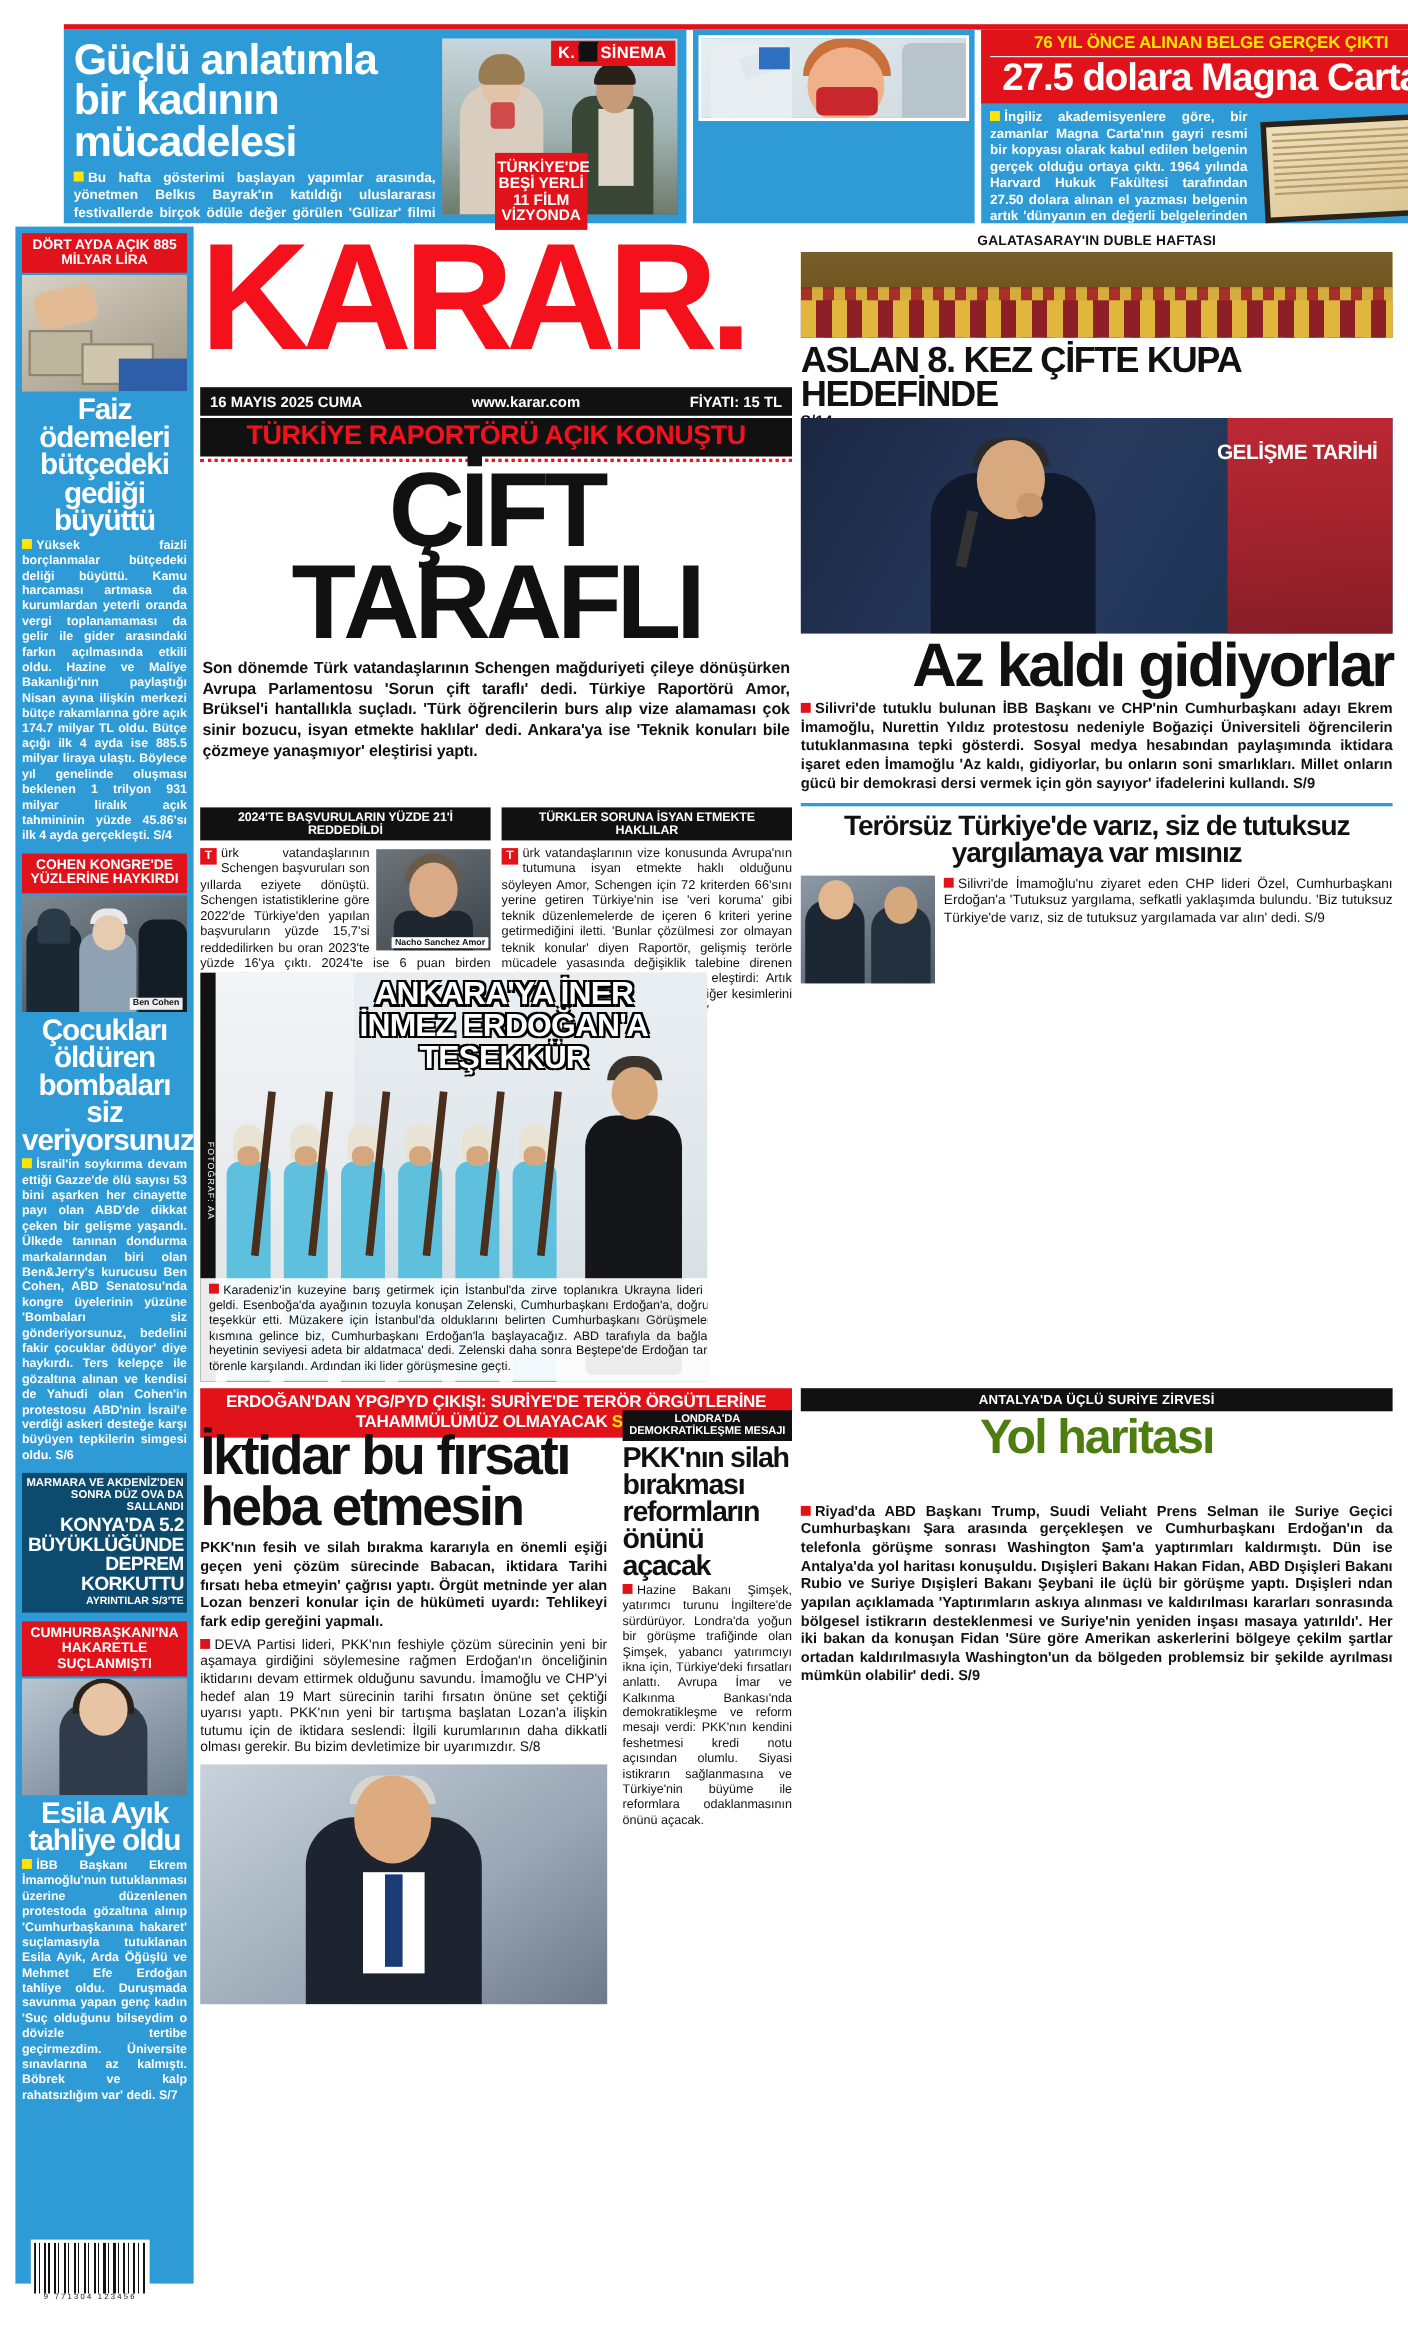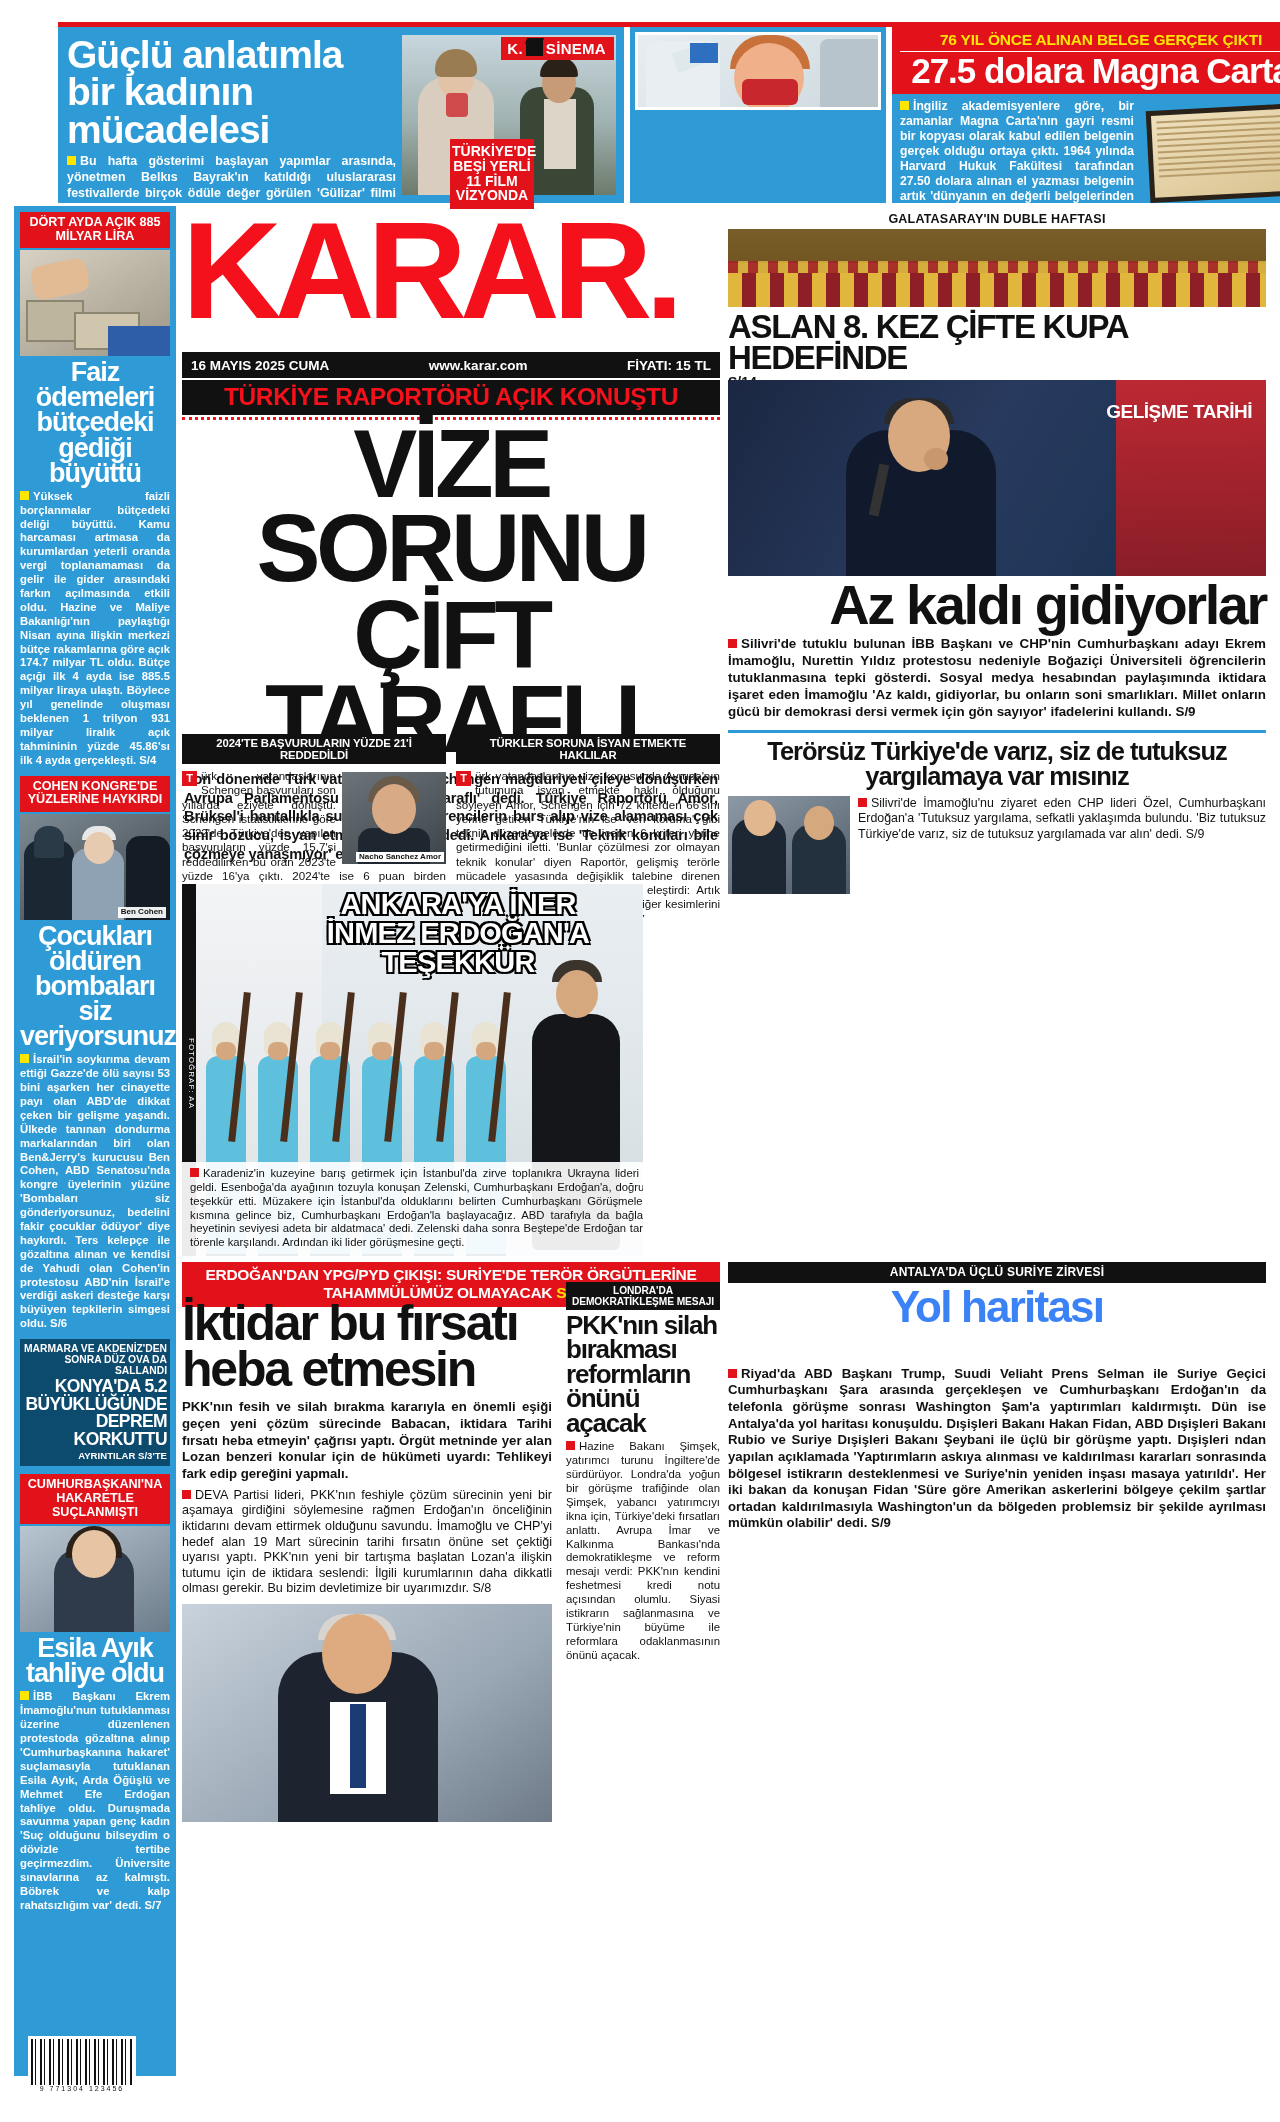--- a/index.html
+++ b/index.html
@@ -253,21 +253,21 @@
   .bm-photo { width:100%; height:92px; margin-top:4px; background:linear-gradient(150deg,#9aa4ae,#4d5862); position:relative; overflow:hidden;}
   .bm-p{position:absolute;left:32px;bottom:0;width:92px;height:74px;background:#1a222d;border-radius:26px 26px 0 0;}
   .bm-h{position:absolute;left:56px;bottom:50px;width:44px;height:50px;background:#e0b289;border-radius:50%;}
   .bm-hr{position:absolute;left:52px;bottom:84px;width:52px;height:18px;background:#cfcbc6;border-radius:26px 26px 0 0;}
   .bm-cap{position:absolute;right:2px;bottom:2px;background:rgba(255,255,255,.9);color:#111;font-size:8px;font-weight:bold;padding:1px 3px;}
   .bm-body { font-size:11.4px; line-height:1.22; text-align:justify; padding-top:5px; color:#111; }
 
   
   .br { position:absolute; left:728px; top:1262px; width:538px; }
   .br-bar { background:#111; color:#fff; font-weight:bold; font-size:12px; text-align:center; padding:3px 0 4px; letter-spacing:.2px; }
-  .br-h1 { color:#3b82f6; font-weight:bold; font-size:44px; line-height:.95; letter-spacing:-1.8px; text-align:center; padding-top:3px;}
+  .br-h1 { color:#4d7c0f; font-weight:bold; font-size:44px; line-height:.95; letter-spacing:-1.8px; text-align:center; padding-top:3px;}
   .br-h2 { color:#f5c400; font-weight:bold; font-size:60px; line-height:.92; letter-spacing:-2.4px; text-align:center;
            text-shadow:-2px -2px 0 #e2121a,2px -2px 0 #e2121a,-2px 2px 0 #e2121a,2px 2px 0 #e2121a; }
   .br-body { font-size:13.2px; line-height:1.26; text-align:justify; padding-top:6px; color:#111; font-weight:700;margin-top:32px;}
 
   
   .side { position:absolute; left:14px; top:206px; width:162px; background:#2e9bd6; height:1870px; padding:6px; }
   .side-tag {
     background:#e2121a; color:#fff; font-weight:bold; font-size:12.6px;
     text-align:center; line-height:1.08; padding:4px 2px 5px;
   }
@@ -393,21 +393,20 @@
         <div class="gs-crowd"></div>
         <div class="gs-players"></div>
     </div>
     <div class="gs-head">ASLAN 8. KEZ ÇİFTE KUPA HEDEFİNDE</div>
     <div class="gs-page">S/14</div>
   </div>
 
   <div class="lead">
     <div class="lead-kicker"><span>TÜRKİYE RAPORTÖRÜ </span><span>AÇIK KONUŞTU</span></div>
     <div class="lead-dots"></div>
-    <div class="lead-head">VİZE SORUNU</div>
     <div class="lead-head">ÇİFT TARAFLI</div>
     <div class="lead-sub">Son dönemde Türk vatandaşlarının Schengen mağduriyeti çileye dönüşürken Avrupa Parlamentosu 'Sorun çift taraflı' dedi. Türkiye Raportörü Amor, Brüksel'i hantallıkla suçladı. 'Türk öğrencilerin burs alıp vize alamaması çok sinir bozucu, isyan etmekte haklılar' dedi. Ankara'ya ise 'Teknik konuları bile çözmeye yanaşmıyor' eleştirisi yaptı.</div>
   </div>
 
   <div class="lead-cols">
     <div class="lc">
       <div class="lc-bar">2024'TE BAŞVURULARIN YÜZDE 21'İ REDDEDİLDİ</div>
       <div class="lc-body">
         <span class="dropcap">T</span>
         <span class="nacho-photo">

